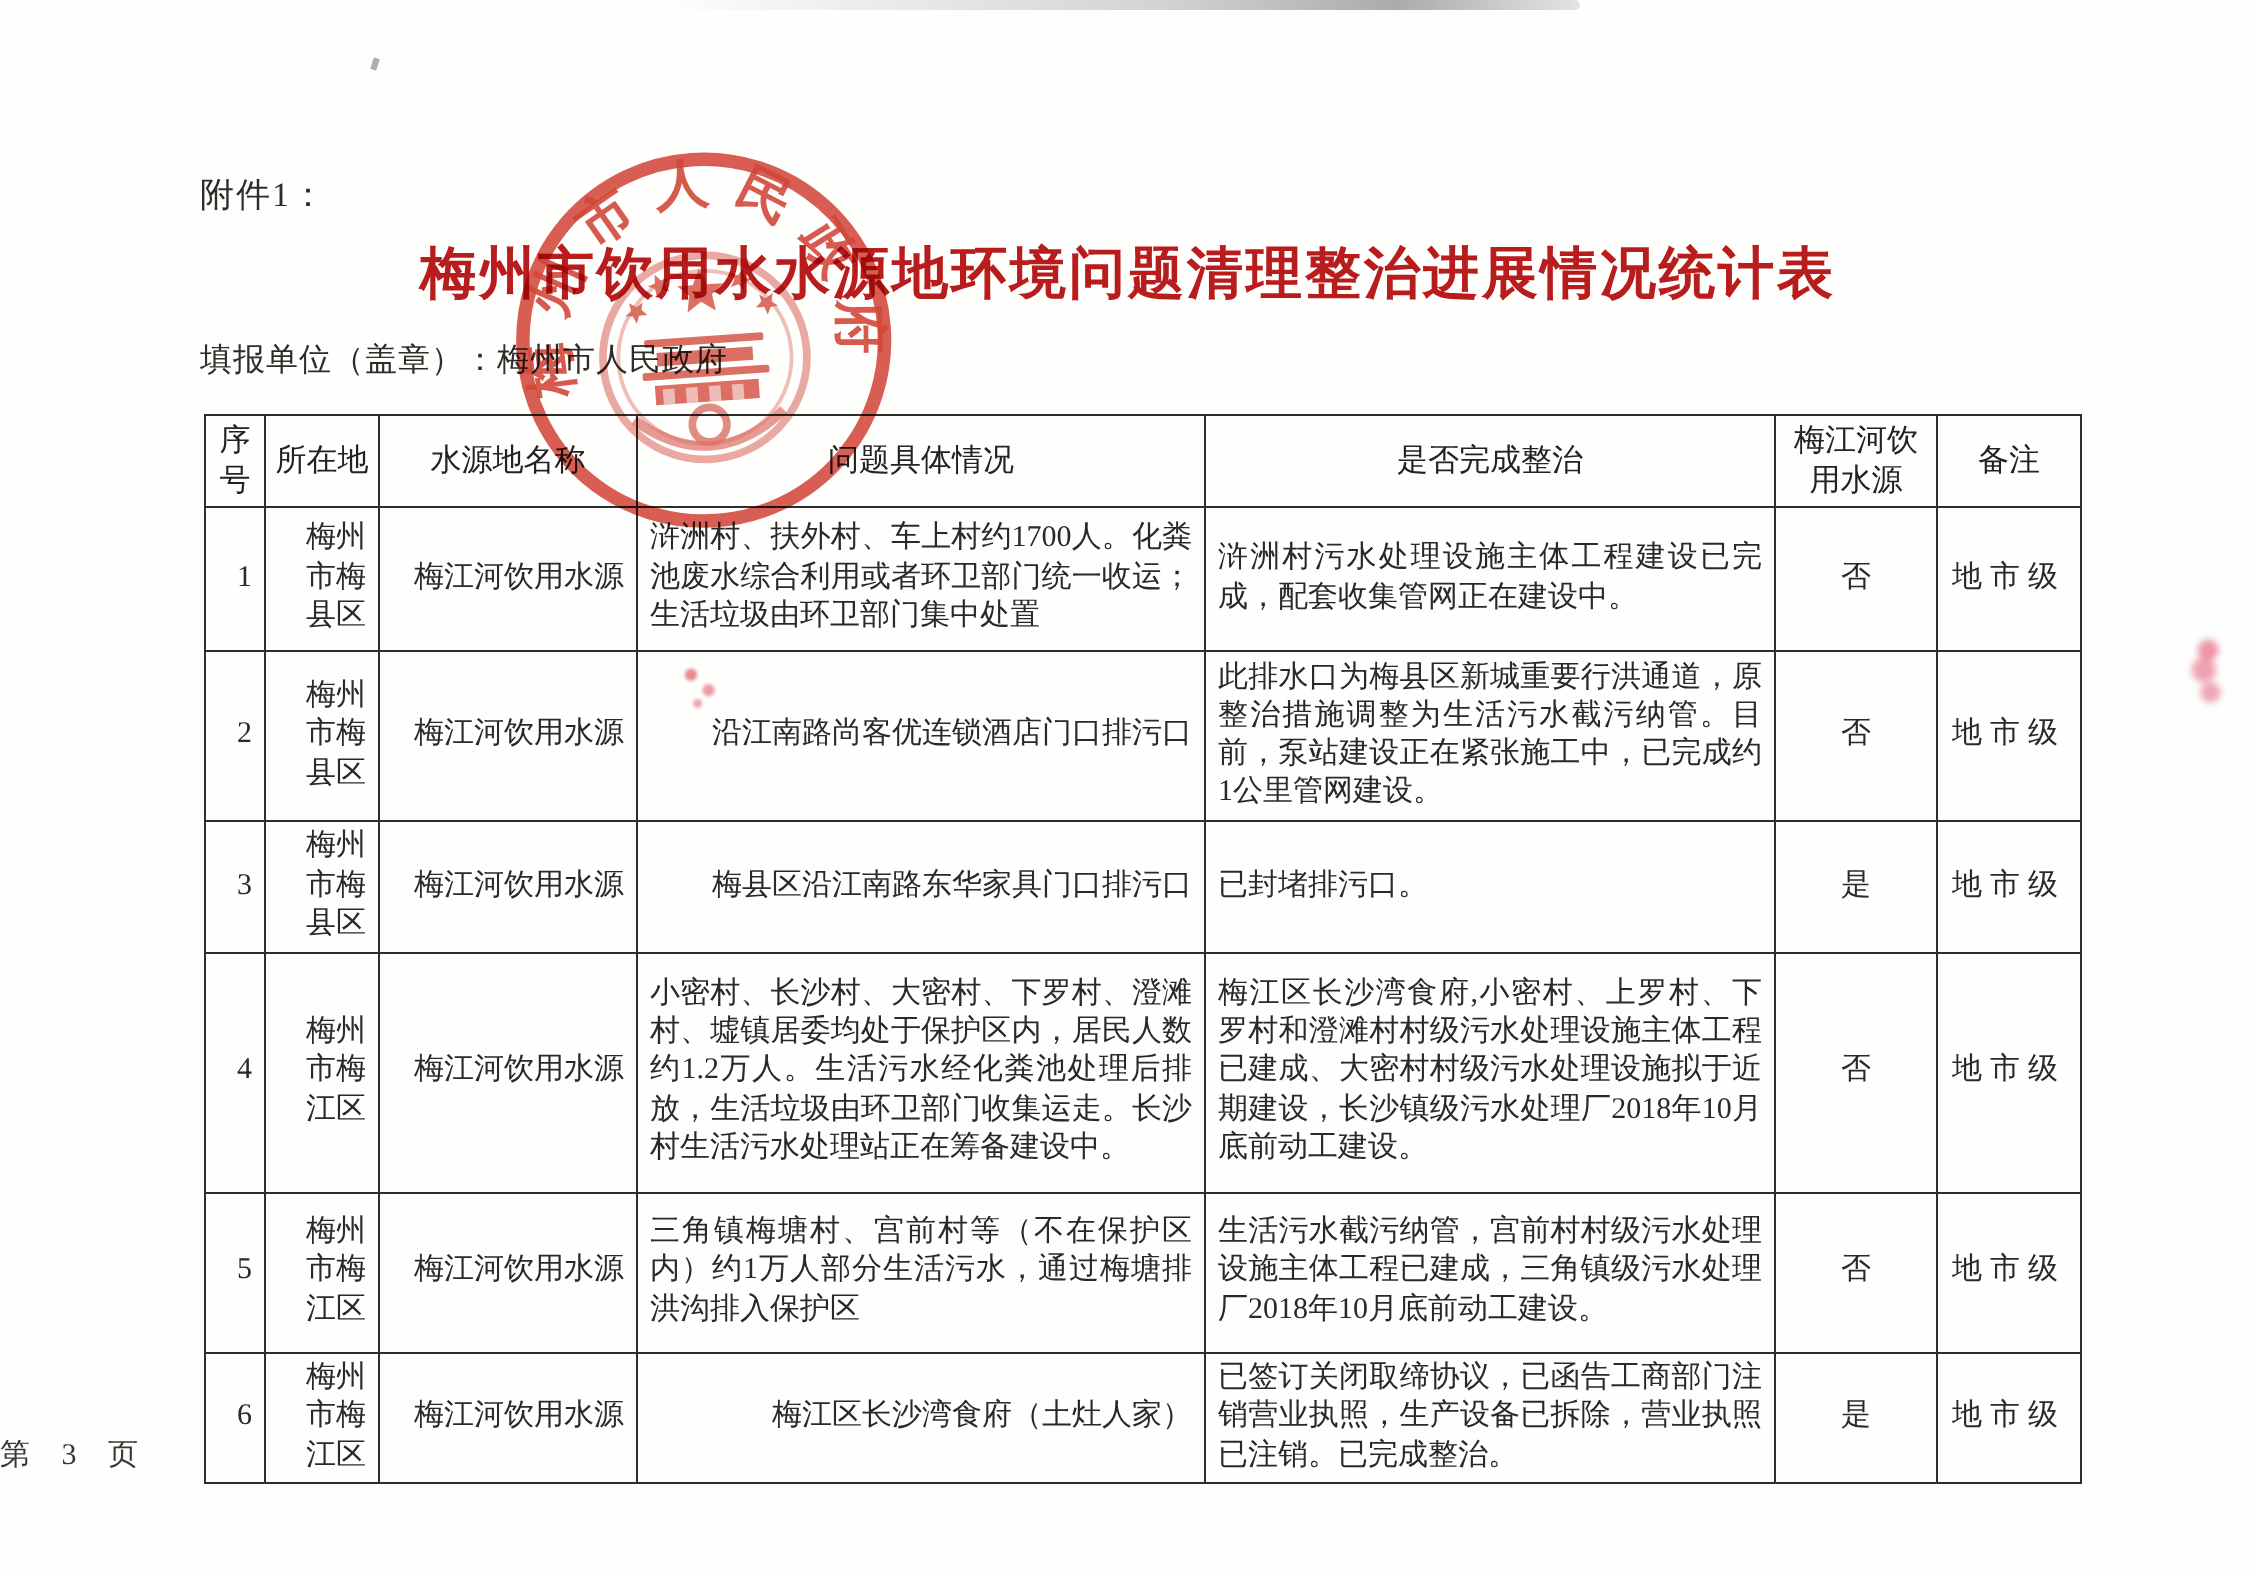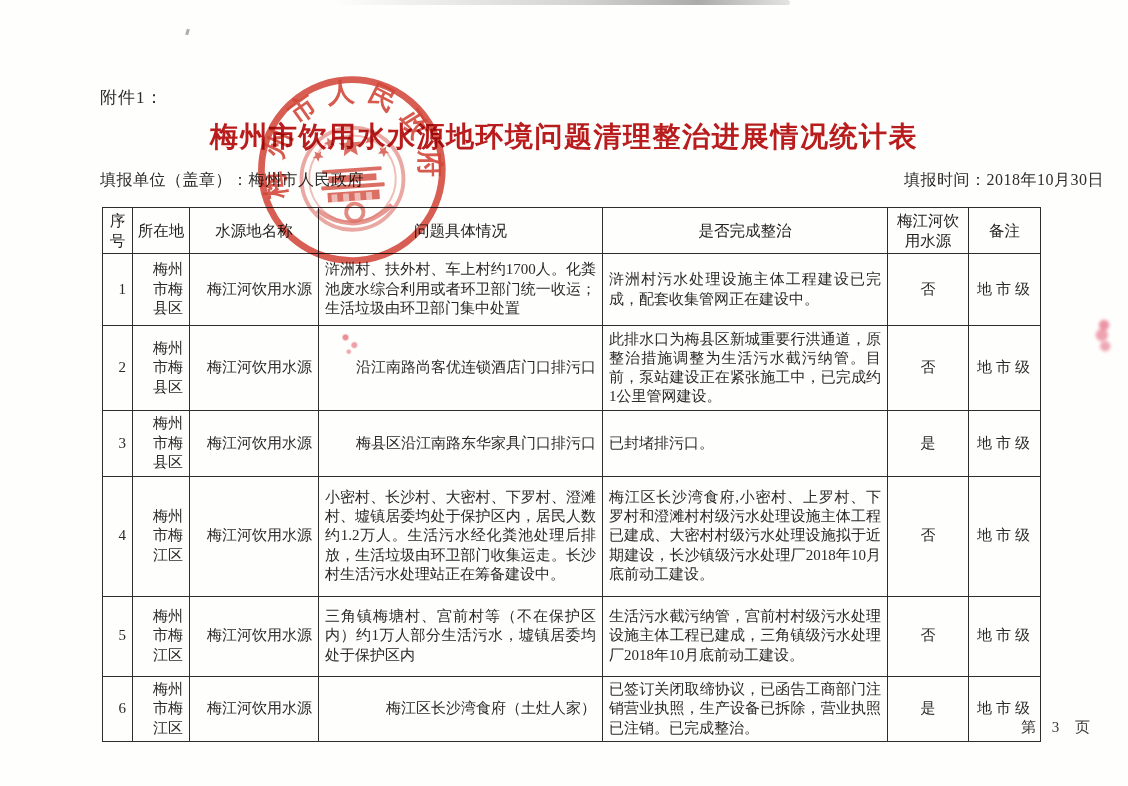--- a/index.html
+++ b/index.html
@@ -40,29 +40,29 @@
   table.main thead tr { height:46px;margin-left:16px; }
   table.main thead th { font-size:15.5px; color:#242220; padding:2px 2px; line-height:1.25; }
   tbody tr:nth-child(1){ height:72px; }
   tbody tr:nth-child(2){ height:85px; }
   tbody tr:nth-child(3){ height:42px; }
   tbody tr:nth-child(4){ height:120px; }
   tbody tr:nth-child(5){ height:80px; }
   tbody tr:nth-child(6){ height:60px; }
   td.c { text-align:right; }
   td.long { text-align:justify; text-align-last:left; }
-  td.remark { text-align:right; letter-spacing:4px; }
+  td.remark { text-align:center; letter-spacing:4px;font-family:Liberation Mono, monospace; }
   td.yn { text-align:center; }
   tbody td { line-height:1.32; }
   tbody tr:nth-child(2) td.long, tbody tr:nth-child(4) td.long { line-height:1.27;margin-top:46px; }
 
   
   .page-number {
     position:absolute; left:0; top:718px; width:1096px;
-    text-align:right; font-size:15px; letter-spacing:6px; color:#3a3835;
+    text-align:left; font-size:15px; letter-spacing:6px; color:#3a3835;
   }
 
   
   .seal {
     position:absolute; left:248px; top:71px; width:208px; height:202px;
     mix-blend-mode:multiply; opacity:.93;
     transform:rotate(-4deg);
     pointer-events:none; z-index:5;
   }
 
@@ -99,21 +99,20 @@
   <div class="artifact left-speck"></div>
   <div class="artifact red-smudge"></div>
   <div class="artifact red-dots"></div>
 
   <div class="attachment">附件1：</div>
 
   <div class="doc-title">梅州市饮用水水源地环境问题清理整治进展情况统计表</div>
 
   <div class="info-line">
     <span class="info-left">填报单位（盖章）：梅州市人民政府</span>
-    <span class="info-right">填报时间：2018年10月30日</span>
   </div>
 
   <table class="main">
     <colgroup>
       <col style="width:30px">
         <col style="width:57px">
         <col style="width:129px">
       <col style="width:284px">
         <col style="width:285px">
         <col style="width:81px">
@@ -164,21 +163,21 @@
         <td class="c">梅江河饮用水源</td>
         <td class="long">小密村、长沙村、大密村、下罗村、澄滩村、墟镇居委均处于保护区内，居民人数约1.2万人。生活污水经化粪池处理后排放，生活垃圾由环卫部门收集运走。长沙村生活污水处理站正在筹备建设中。</td>
         <td class="long">梅江区长沙湾食府,小密村、上罗村、下罗村和澄滩村村级污水处理设施主体工程已建成、大密村村级污水处理设施拟于近期建设，长沙镇级污水处理厂2018年10月底前动工建设。</td>
         <td class="yn">否</td>
         <td class="remark">地市级</td>
       </tr>
       <tr>
         <td class="c">5</td>
         <td class="c">梅州市梅江区</td>
         <td class="c">梅江河饮用水源</td>
-        <td class="long">三角镇梅塘村、宫前村等（不在保护区内）约1万人部分生活污水，墟镇居委均处于保护区内</td>
+        <td class="long">三角镇梅塘村、宫前村等（不在保护区内）约1万人部分生活污水，通过梅塘排洪沟排入保护区</td>
         <td class="long">生活污水截污纳管，宫前村村级污水处理设施主体工程已建成，三角镇级污水处理厂2018年10月底前动工建设。</td>
         <td class="yn">否</td>
         <td class="remark">地市级</td>
       </tr>
       <tr>
         <td class="c">6</td>
         <td class="c">梅州市梅江区</td>
         <td class="c">梅江河饮用水源</td>
         <td class="c">梅江区长沙湾食府（土灶人家）</td>
         <td class="long">已签订关闭取缔协议，已函告工商部门注销营业执照，生产设备已拆除，营业执照已注销。已完成整治。</td>

